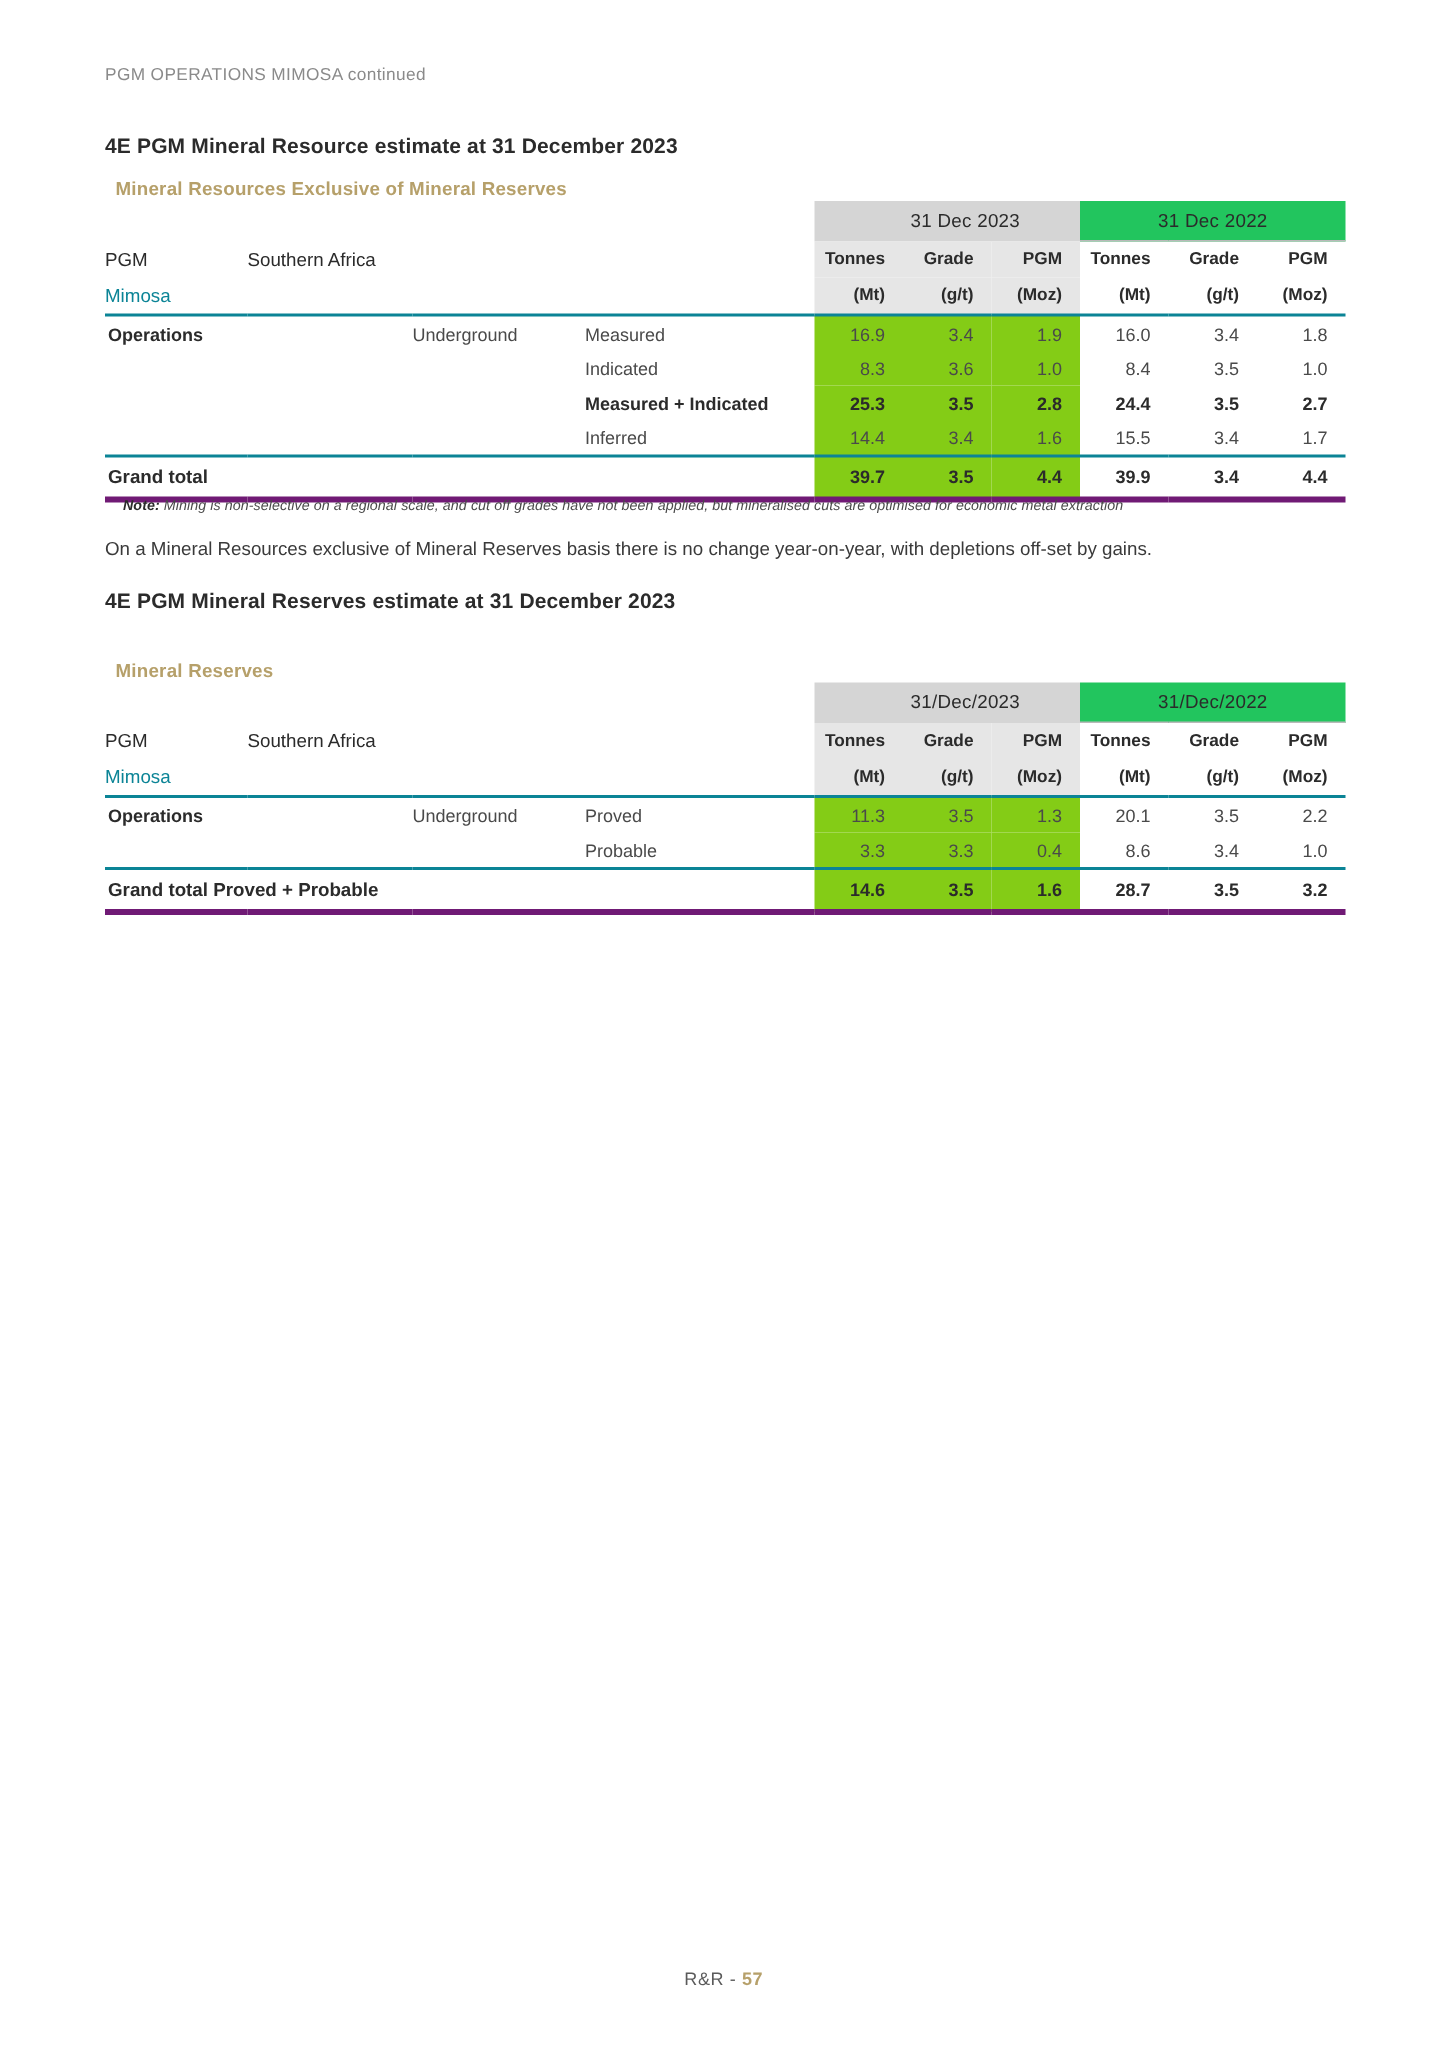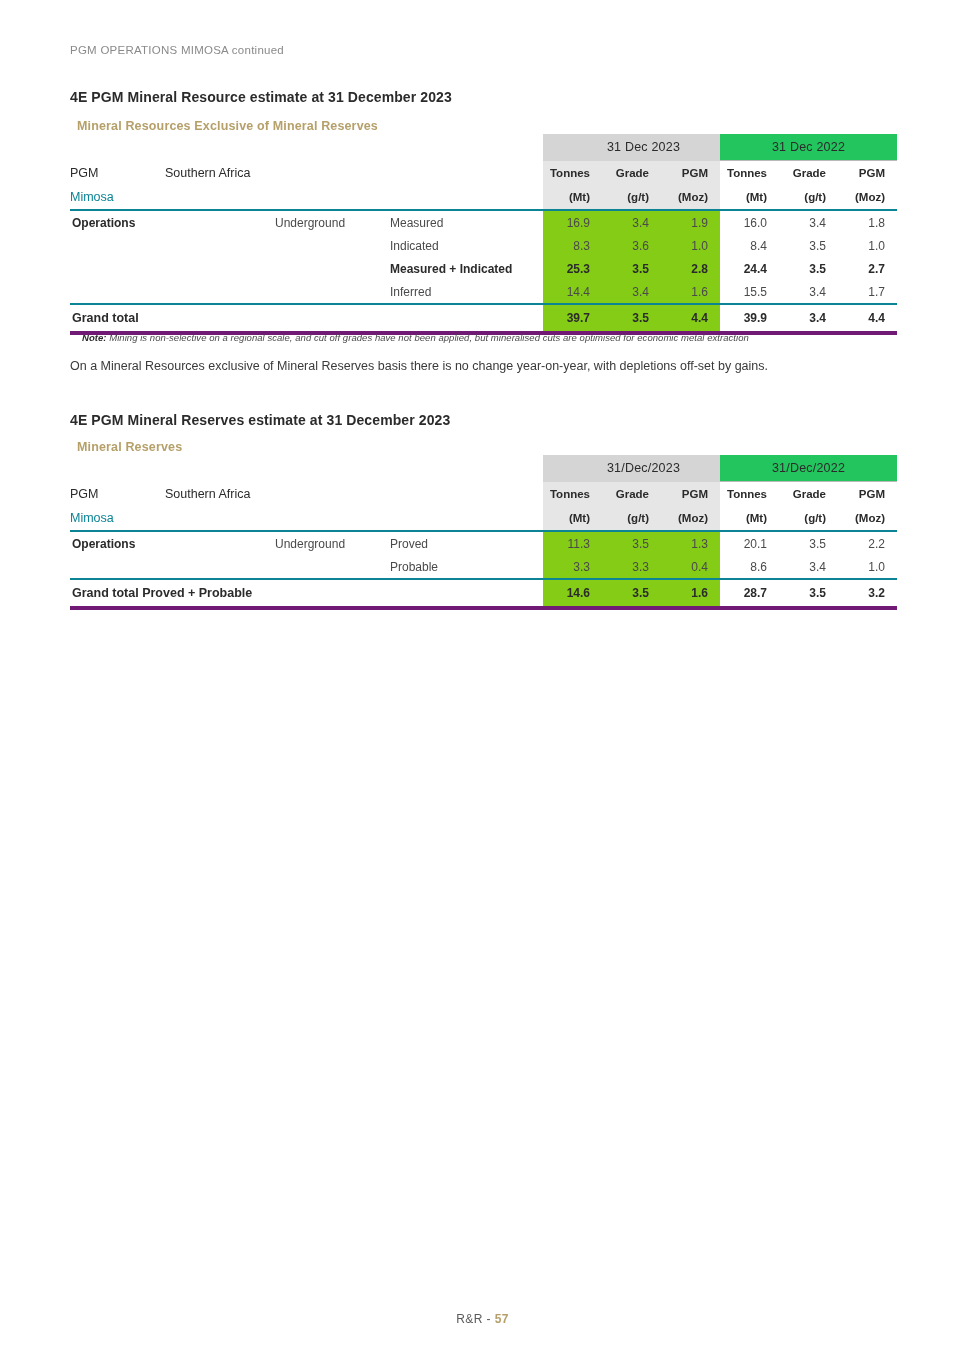--- a/index.html
+++ b/index.html
@@ -40,21 +40,21 @@
   .section-heading {
     position: absolute;
     left: 70px;
     font-size: 14px;
     font-weight: bold;
     color: #2b2b2b;
     letter-spacing: 0.1px;
     white-space: nowrap;
   }
   #heading-resources { top: 89px; }
-  #heading-reserves  { top: 412px; }
+  #heading-reserves  { top: 392px; }
 
   .sub-heading {
     position: absolute;
     left: 77px;
     font-size: 12.5px;
     font-weight: bold;
     color: #b6a06a;
     letter-spacing: 0.15px;
     white-space: nowrap;
   }

